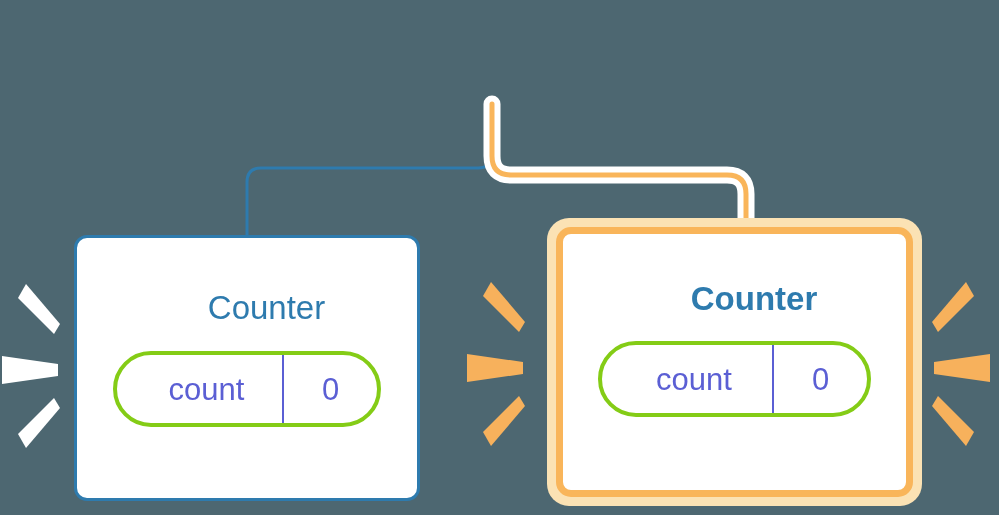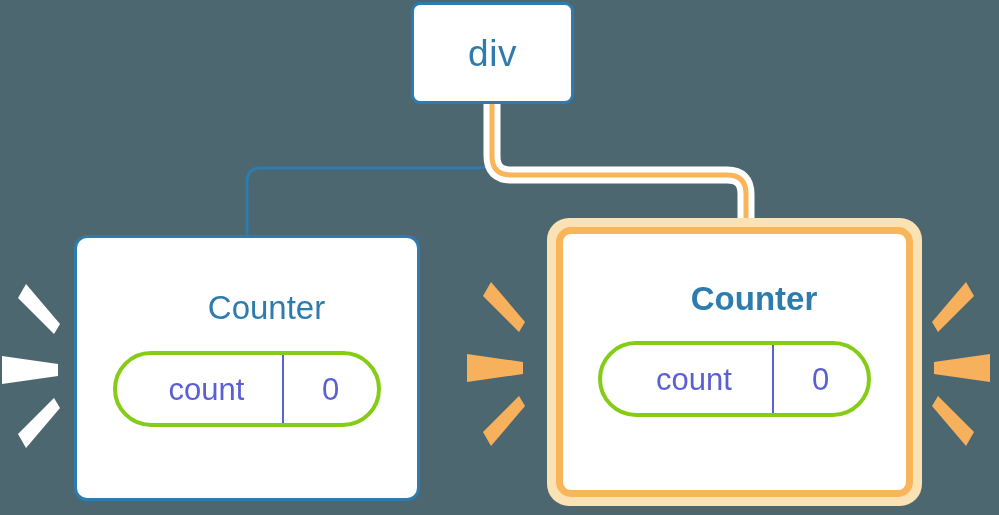--- a/index.html
+++ b/index.html
@@ -167,23 +167,20 @@
     <polygon points="0,76 56,84 56,96 0,104" fill="#f7b15c"></polygon>
     <polygon points="16,154 52,118 58,128 24,168" fill="#f7b15c"></polygon>
   </svg>
 
   <svg id="burst-right-outer" class="burst" width="62" height="172" viewBox="0 0 62 172">
     <polygon points="38,4 4,44 10,54 46,18" fill="#f7b15c"></polygon>
     <polygon points="62,76 6,84 6,96 62,104" fill="#f7b15c"></polygon>
     <polygon points="46,154 10,118 4,128 38,168" fill="#f7b15c"></polygon>
   </svg>
 
-  <div id="div-node" class="node">
-    <span class="node-title">div</span>
-  </div>
 
   <div id="counter-left" class="node counter-node">
     <span class="counter-title">Counter</span>
     <div class="state-pill">
       <span class="pill-key">count</span>
       <span class="pill-value">0</span>
     </div>
   </div>
 
   <div id="counter-right" class="node">

